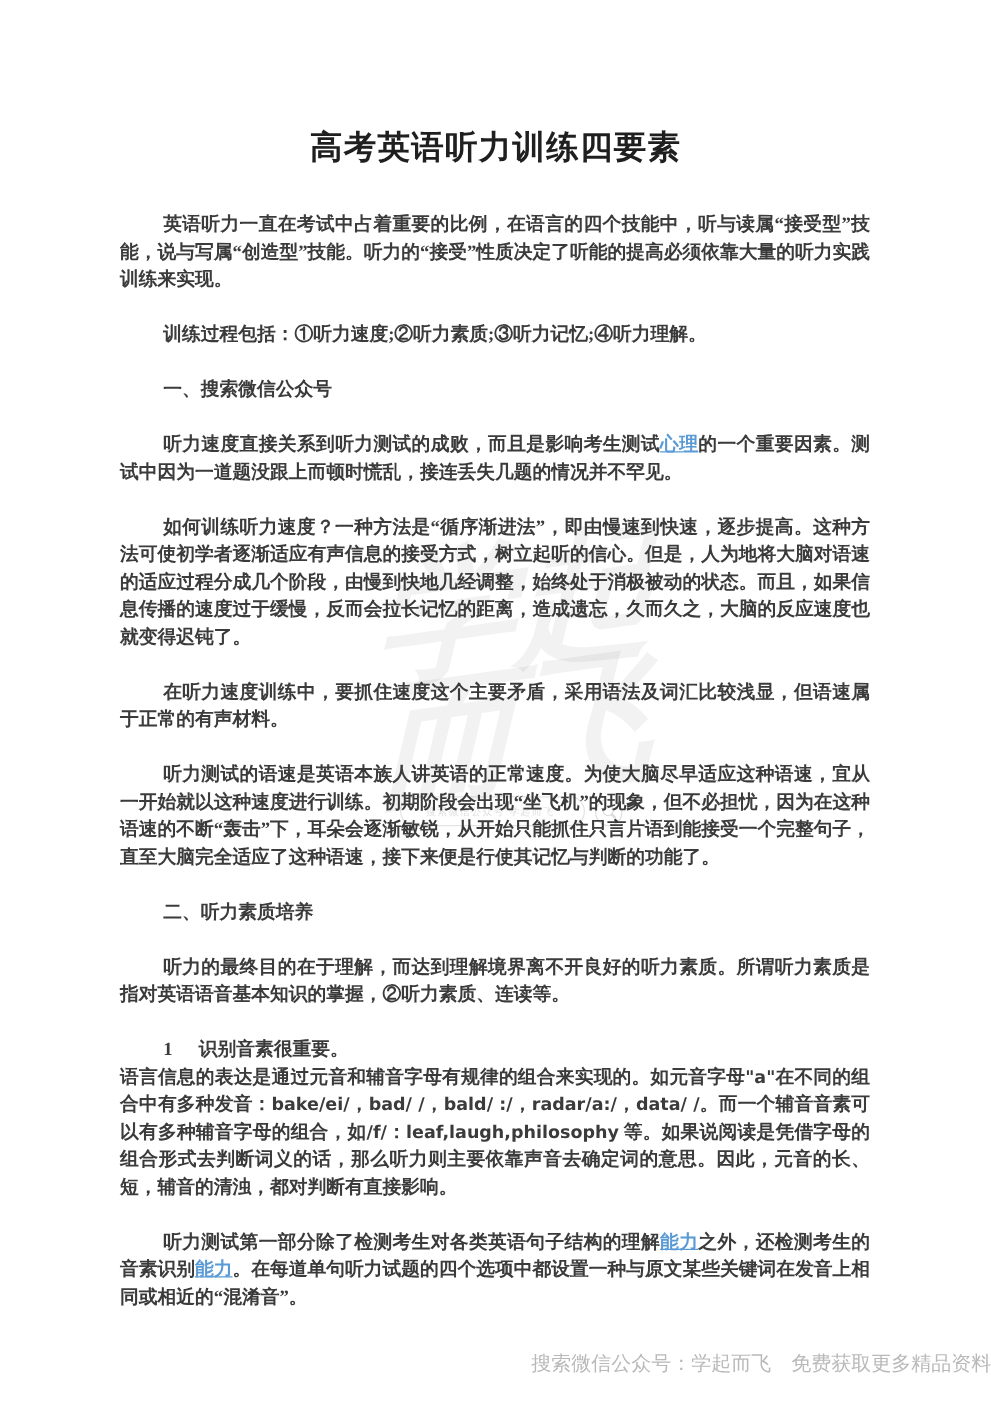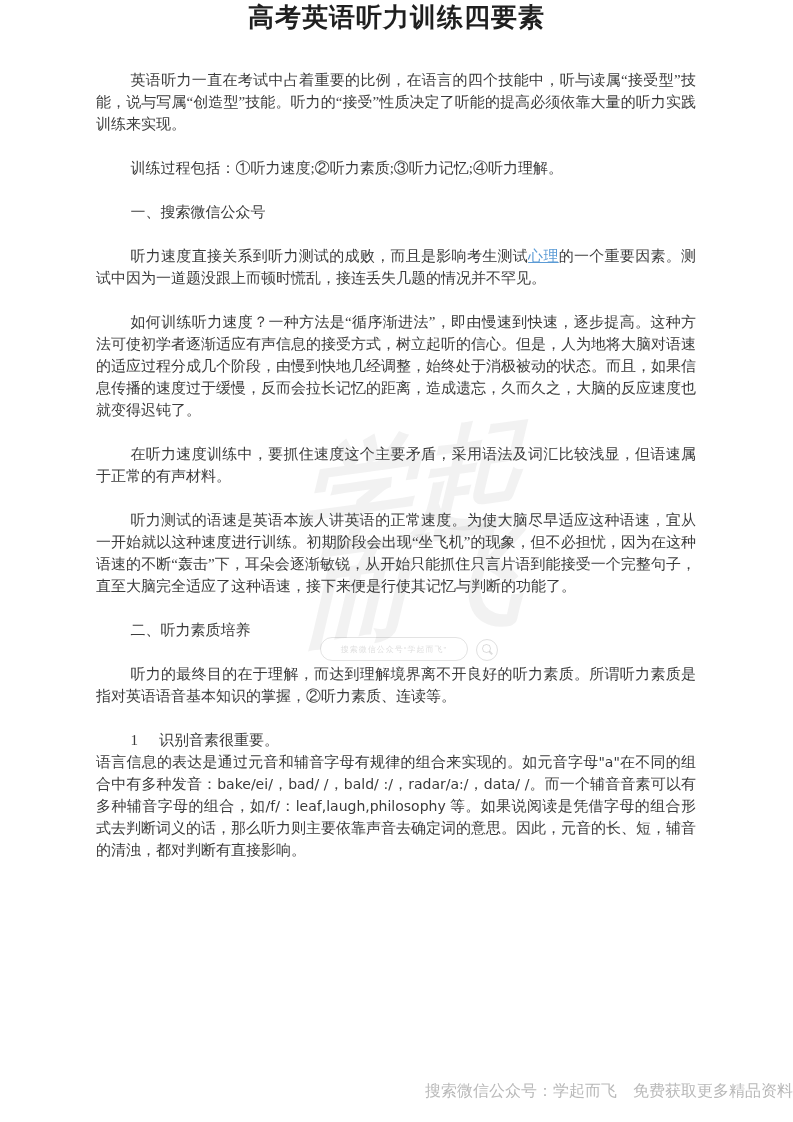--- a/index.html
+++ b/index.html
@@ -14,36 +14,38 @@
     margin: 0 auto;
     background: #ffffff;
     overflow: hidden;
     font-family: "Liberation Serif", "DejaVu Serif", serif;
     color: #3b3b3b;
   }
   .doc-title {
     position: relative;
     z-index: 2;
     margin: 0;
+    padding-top: 100px;
     text-align: center;
     font-size: 26px;
     font-weight: bold;
     color: #1f1f1f;
     letter-spacing: 1px;
   }
   .doc-body {
     position: relative;
     z-index: 2;
     margin: 34px 97px 0 96px;
     font-size: 15px;
     line-height: 22px;
   }
   .doc-body p {
     margin: 22px 0 0 0;
     text-align: justify;
+    font-weight: bold;
   }
   .doc-body p.indent {
     text-indent: 2.3em;
   }
   .doc-body p.tight {
     margin-top: 0;
   }
   .doc-body .latin {
     font-family: "DejaVu Sans", "Liberation Sans", sans-serif;
     font-size: 14px;
@@ -159,17 +161,18 @@
       <p class="indent"><span>训练过程包括：①听力速度;②听力素质;③听力记忆;④听力理解。</span></p>
       <p class="indent"><span>一、搜索微信公众号</span></p>
       <p class="indent"><span>听力速度直接关系到听力测试的成败，而且是影响考生测试</span><a class="inline-link" href="#">心理</a><span>的一个重要因素。测试中因为一道题没跟上而顿时慌乱，接连丢失几题的情况并不罕见。</span></p>
       <p class="indent"><span>如何训练听力速度？一种方法是“循序渐进法”，即由慢速到快速，逐步提高。这种方法可使初学者逐渐适应有声信息的接受方式，树立起听的信心。但是，人为地将大脑对语速的适应过程分成几个阶段，由慢到快地几经调整，始终处于消极被动的状态。而且，如果信息传播的速度过于缓慢，反而会拉长记忆的距离，造成遗忘，久而久之，大脑的反应速度也就变得迟钝了。</span></p>
       <p class="indent"><span>在听力速度训练中，要抓住速度这个主要矛盾，采用语法及词汇比较浅显，但语速属于正常的有声材料。</span></p>
       <p class="indent"><span>听力测试的语速是英语本族人讲英语的正常速度。为使大脑尽早适应这种语速，宜从一开始就以这种速度进行训练。初期阶段会出现“坐飞机”的现象，但不必担忧，因为在这种语速的不断“轰击”下，耳朵会逐渐敏锐，从开始只能抓住只言片语到能接受一个完整句子，直至大脑完全适应了这种语速，接下来便是行使其记忆与判断的功能了。</span></p>
       <p class="indent"><span>二、听力素质培养</span></p>
       <p class="indent"><span>听力的最终目的在于理解，而达到理解境界离不开良好的听力素质。所谓听力素质是指对英语语音基本知识的掌握，②听力素质、连读等。</span></p>
       <p class="indent"><span>1</span><span class="num-gap"></span><span>识别音素很重要。</span></p>
       <p class="tight"><span>语言信息的表达是通过元音和辅音字母有规律的组合来实现的。如元音字母</span><span class="latin">"a"</span><span>在不同的组合中有多种发音：</span><span class="latin">bake/ei/</span><span>，</span><span class="latin">bad/ /</span><span>，</span><span class="latin">bald/ :/</span><span>，</span><span class="latin">radar/a:/</span><span>，</span><span class="latin">data/ /</span><span>。而一个辅音音素可以有多种辅音字母的组合，如</span><span class="latin">/f/</span><span>：</span><span class="latin">leaf,laugh,philosophy</span><span> 等。如果说阅读是凭借字母的组合形式去判断词义的话，那么听力则主要依靠声音去确定词的意思。因此，元音的长、短，辅音的清浊，都对判断有直接影响。</span></p>
+      <p class="indent"><span>听力测试第一部分除了检测考生对各类英语句子结构的理解</span><a class="inline-link" href="#">能力</a><span>之外，还检测考生的音素识别</span><a class="inline-link" href="#">能力</a><span>。在每道单句听力试题的四个选项中都设置一种与原文某些关键词在发音上相同或相近的“混淆音”。</span></p>
     </div>
 
   <div class="doc-footer">搜索微信公众号：学起而飞　免费获取更多精品资料</div>
 
 </div>
 
 </body></html>

